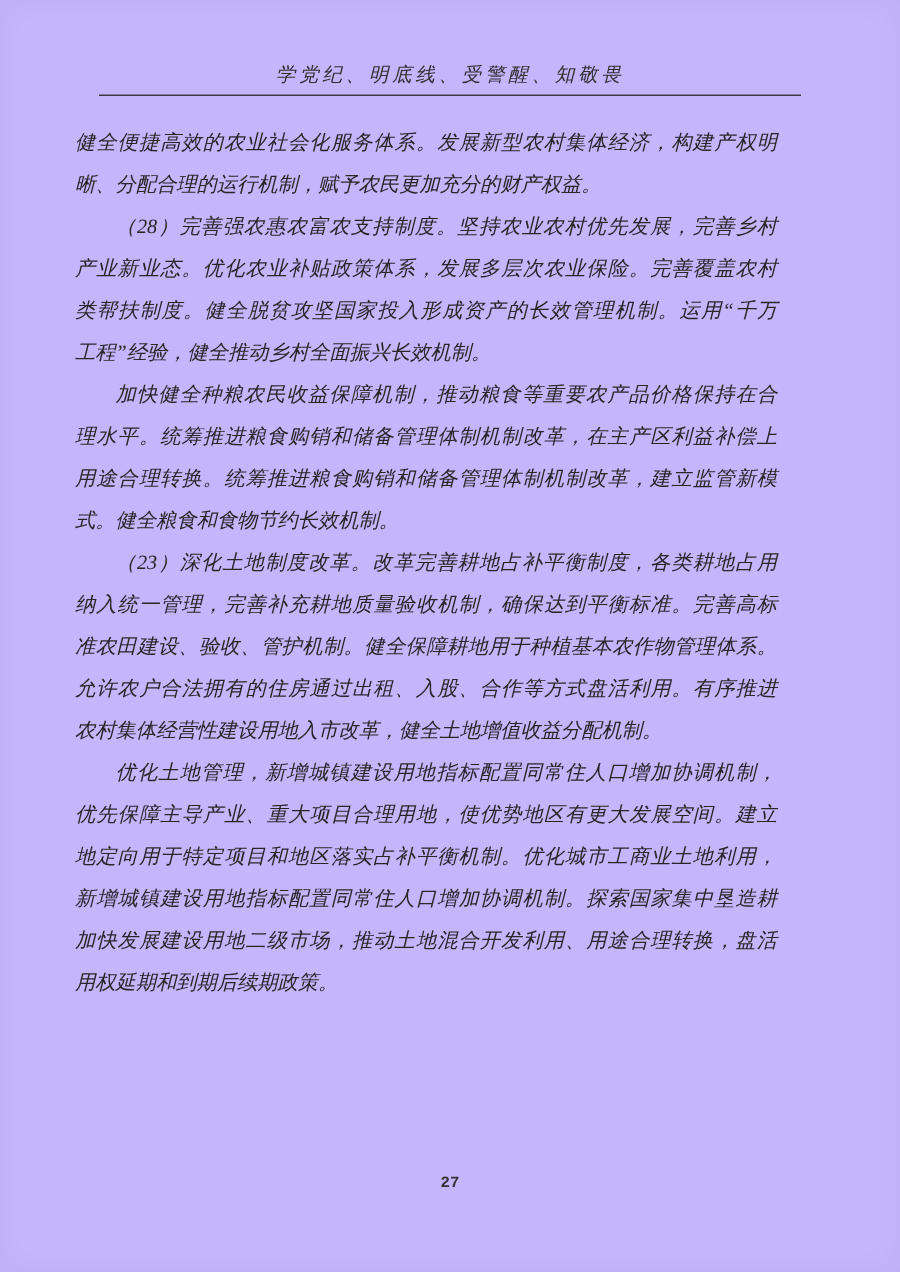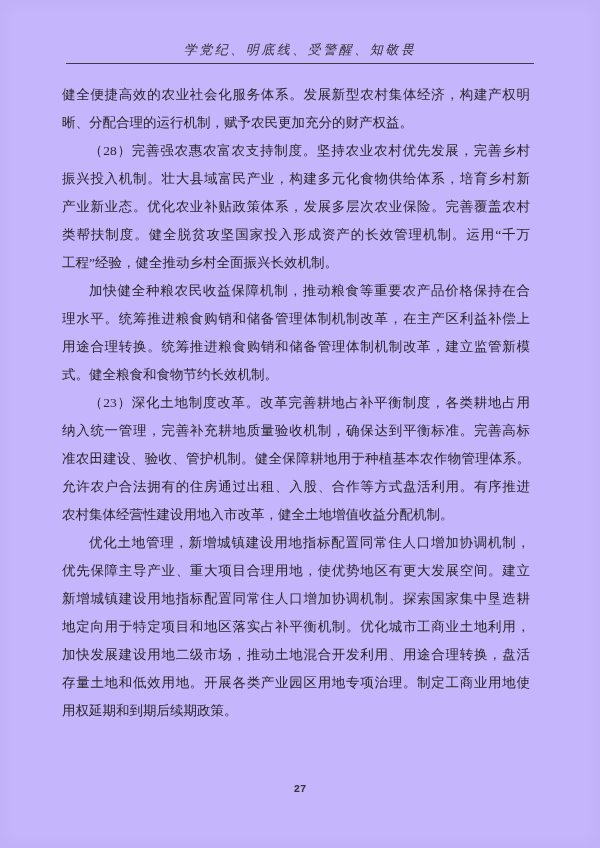--- a/index.html
+++ b/index.html
@@ -32,22 +32,23 @@
     position: absolute;
     top: 63px;
     left: 66px;
     width: 468px;
     height: 0;
     border-top: 1.5px solid #3c3c3c;
   }
   .body-text {
     position: absolute;
     top: 81px;
-    left: 62px;
+    left: 50px;
     width: 468px;
+    font-style: italic;
   }
   .ln {
     font-size: 13.5px;
     line-height: 28px;
     height: 28px;
     white-space: normal;
     text-align: justify;
     text-align-last: justify;
     color: #272727;
   }
@@ -75,37 +76,35 @@
 <div class="page">
 
   <div class="running-header">学党纪、明底线、受警醒、知敬畏</div>
 
   <div class="header-rule"></div>
 
   <div class="body-text">
     <div class="ln">健全便捷高效的农业社会化服务体系。发展新型农村集体经济，构建产权明</div>
     <div class="ln end">晰、分配合理的运行机制，赋予农民更加充分的财产权益。</div>
     <div class="ln ind">（28）完善强农惠农富农支持制度。坚持农业农村优先发展，完善乡村</div>
-    <div class="ln">振兴投入机制。壮大县域富民产业，构建多元化食物供给体系，培育乡村新</div>
     <div class="ln">产业新业态。优化农业补贴政策体系，发展多层次农业保险。完善覆盖农村</div>
     <div class="ln">类帮扶制度。健全脱贫攻坚国家投入形成资产的长效管理机制。运用“千万</div>
     <div class="ln end">工程”经验，健全推动乡村全面振兴长效机制。</div>
     <div class="ln ind">加快健全种粮农民收益保障机制，推动粮食等重要农产品价格保持在合</div>
     <div class="ln">理水平。统筹推进粮食购销和储备管理体制机制改革，在主产区利益补偿上</div>
     <div class="ln">用途合理转换。统筹推进粮食购销和储备管理体制机制改革，建立监管新模</div>
     <div class="ln end">式。健全粮食和食物节约长效机制。</div>
     <div class="ln ind">（23）深化土地制度改革。改革完善耕地占补平衡制度，各类耕地占用</div>
     <div class="ln">纳入统一管理，完善补充耕地质量验收机制，确保达到平衡标准。完善高标</div>
     <div class="ln">准农田建设、验收、管护机制。健全保障耕地用于种植基本农作物管理体系。</div>
     <div class="ln">允许农户合法拥有的住房通过出租、入股、合作等方式盘活利用。有序推进</div>
     <div class="ln end">农村集体经营性建设用地入市改革，健全土地增值收益分配机制。</div>
     <div class="ln ind">优化土地管理，新增城镇建设用地指标配置同常住人口增加协调机制，</div>
     <div class="ln">优先保障主导产业、重大项目合理用地，使优势地区有更大发展空间。建立</div>
+    <div class="ln">地定向用于特定项目和地区落实占补平衡机制。优化城市工商业土地利用，</div>
     <div class="ln">新增城镇建设用地指标配置同常住人口增加协调机制。探索国家集中垦造耕</div>
-    <div class="ln">地定向用于特定项目和地区落实占补平衡机制。优化城市工商业土地利用，</div>
     <div class="ln">加快发展建设用地二级市场，推动土地混合开发利用、用途合理转换，盘活</div>
-    <div class="ln">存量土地和低效用地。开展各类产业园区用地专项治理。制定工商业用地使</div>
     <div class="ln end">用权延期和到期后续期政策。</div>
   </div>
 
   <div class="page-number">27</div>
 
 </div>
 
 </body></html>

